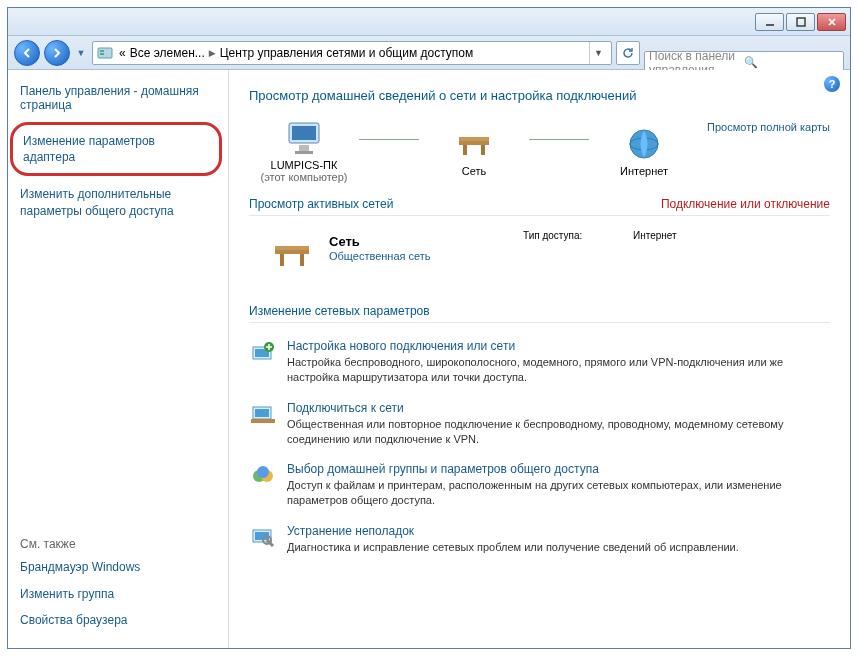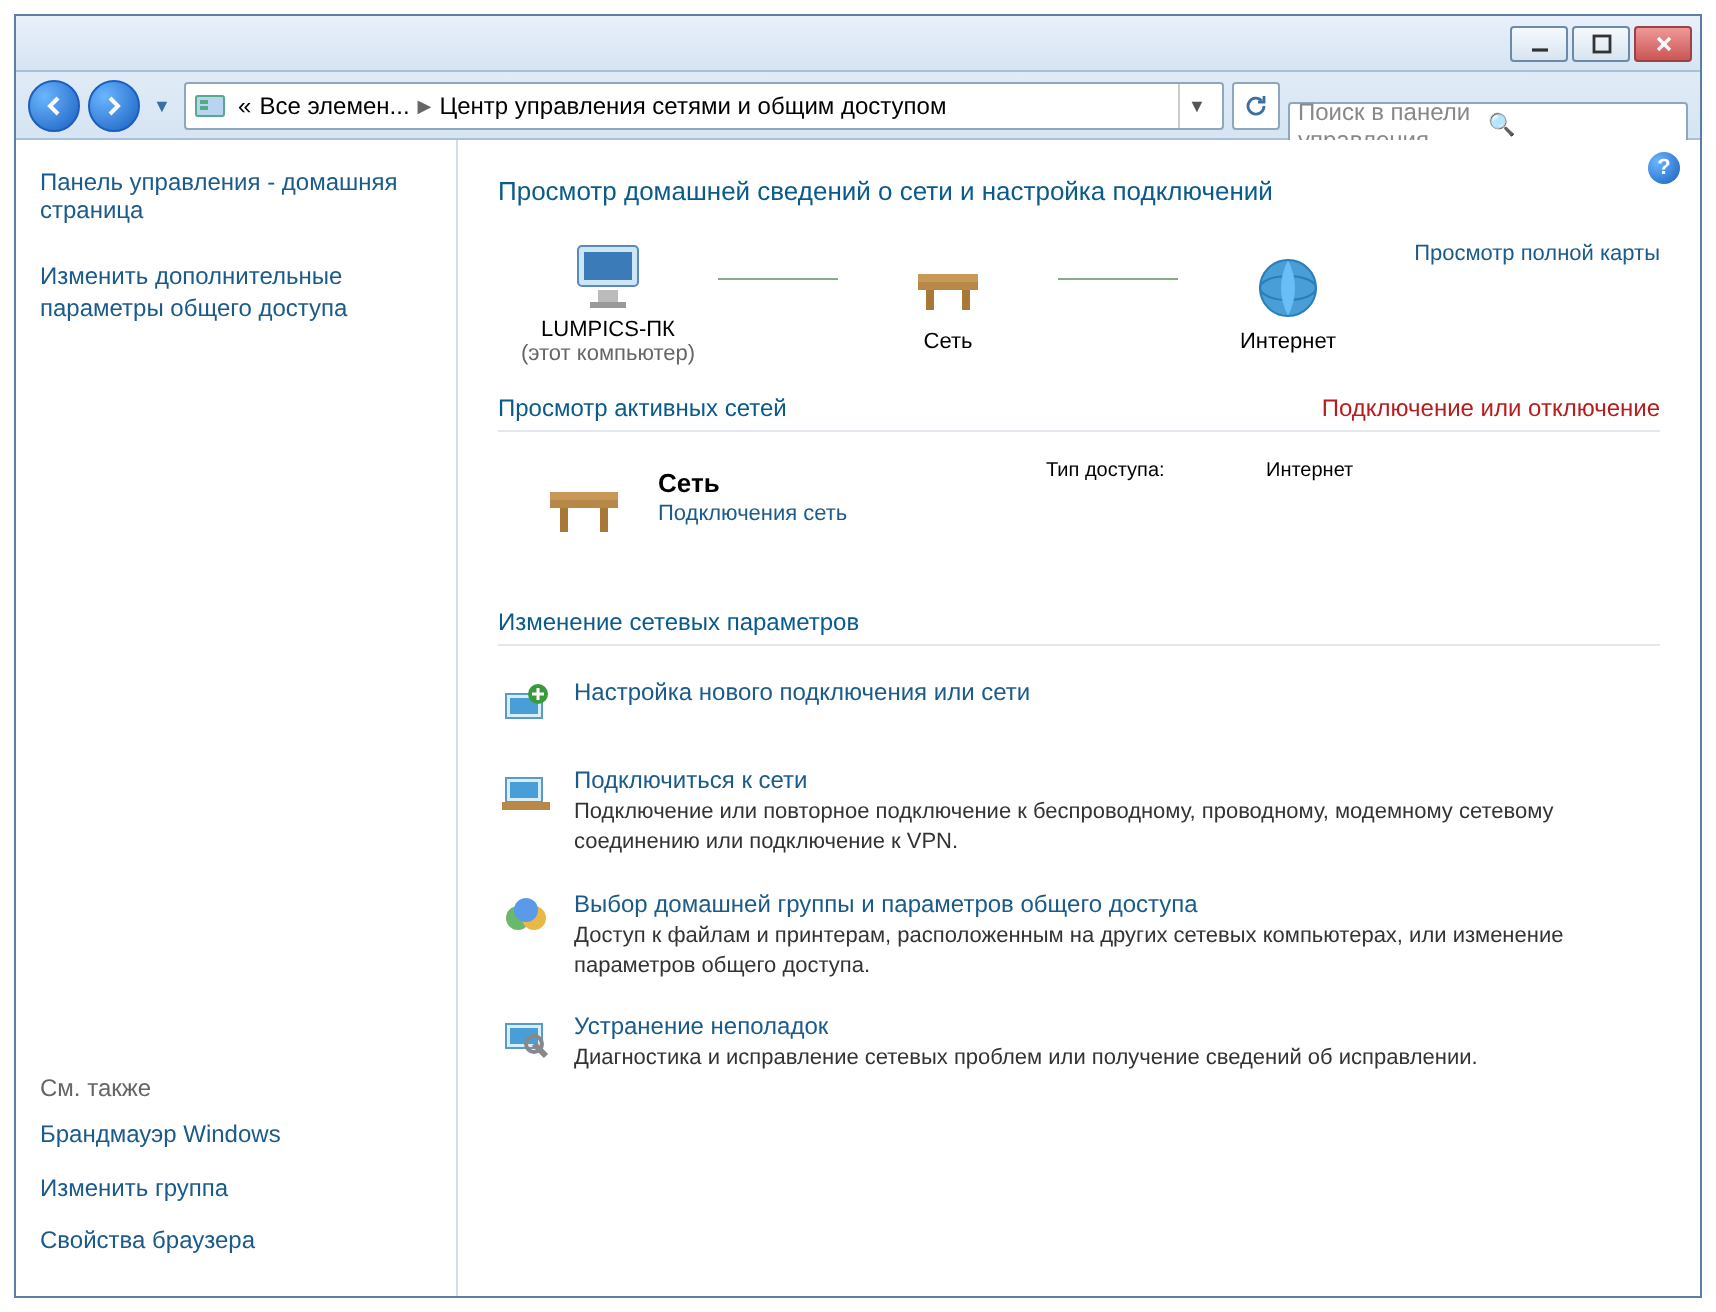--- a/index.html
+++ b/index.html
@@ -271,20 +271,21 @@
     <div class="searchbox">
       <span>Поиск в панели управления</span>
       <span class="s-icon">🔍</span>
     </div>
   </div>
 
   <div class="content">
 
     <div class="sidebar">
       <div class="home-link">Панель управления - домашняя страница</div>
+      <div class="side-link highlight">Изменение параметров адаптера</div>
       <div class="side-link">Изменить дополнительные параметры общего доступа</div>
 
       <div class="see-also-block">
         <div class="see-also-title">См. также</div>
         <div class="side-link">Брандмауэр Windows</div>
         <div class="side-link">Изменить группа</div>
         <div class="side-link">Свойства браузера</div>
       </div>
     </div>
 
@@ -341,21 +342,21 @@
         <div class="active-net-icon">
           <svg width="46" height="46" viewBox="0 0 46 46">
                 <rect x="6" y="16" width="34" height="4" fill="#c89858"></rect>
                 <rect x="6" y="20" width="34" height="4" fill="#b88848"></rect>
                 <rect x="11" y="24" width="4" height="12" fill="#a87838"></rect>
                 <rect x="31" y="24" width="4" height="12" fill="#a87838"></rect>
               </svg>
         </div>
         <div class="active-net-info">
           <div class="active-net-name">Сеть</div>
-          <a class="active-net-type">Подключения сеть</a>
+          <a class="active-net-type">Общественная сеть</a>
         </div>
         <div class="active-net-details">
           <div class="det-row">
             <span class="lbl">Тип доступа:</span>
             <span class="val">Интернет</span>
           </div>
         </div>
       </div>
 
       <div class="section-row" style="border-bottom:1px solid #e2e8ee;">
@@ -368,34 +369,35 @@
           <div class="task-icon">
             <svg width="28" height="28" viewBox="0 0 28 28">
                   <rect x="4" y="8" width="18" height="12" fill="#d8eef8" stroke="#5a9ac8"></rect>
                   <rect x="6" y="10" width="14" height="8" fill="#4a9ed8"></rect>
                   <circle cx="20" cy="8" r="5" fill="#3a9a3a"></circle>
                   <path d="M20 5v6M17 8h6" stroke="#fff" stroke-width="1.5"></path>
                 </svg>
           </div>
           <div>
             <a class="task-title">Настройка нового подключения или сети</a>
+            <div class="task-desc">Настройка беспроводного, широкополосного, модемного, прямого или VPN-подключения или же настройка маршрутизатора или точки доступа.</div>
           </div>
         </div>
 
         <div class="task">
           <div class="task-icon">
             <svg width="28" height="28" viewBox="0 0 28 28">
                   <rect x="4" y="6" width="18" height="12" fill="#d8eef8" stroke="#5a9ac8"></rect>
                   <rect x="6" y="8" width="14" height="8" fill="#4a9ed8"></rect>
                   <rect x="2" y="18" width="24" height="4" fill="#b88848"></rect>
                 </svg>
           </div>
           <div>
             <a class="task-title">Подключиться к сети</a>
-            <div class="task-desc">Подключение или повторное подключение к беспроводному, проводному, модемному сетевому соединению или подключение к VPN.</div>
+            <div class="task-desc">Общественная или повторное подключение к беспроводному, проводному, модемному сетевому соединению или подключение к VPN.</div>
           </div>
         </div>
 
         <div class="task">
           <div class="task-icon">
             <svg width="28" height="28" viewBox="0 0 28 28">
                   <circle cx="10" cy="14" r="6" fill="#6ab86a"></circle>
                   <circle cx="18" cy="14" r="6" fill="#e8b848"></circle>
                   <circle cx="14" cy="10" r="6" fill="#5a9ae8"></circle>
                 </svg>

